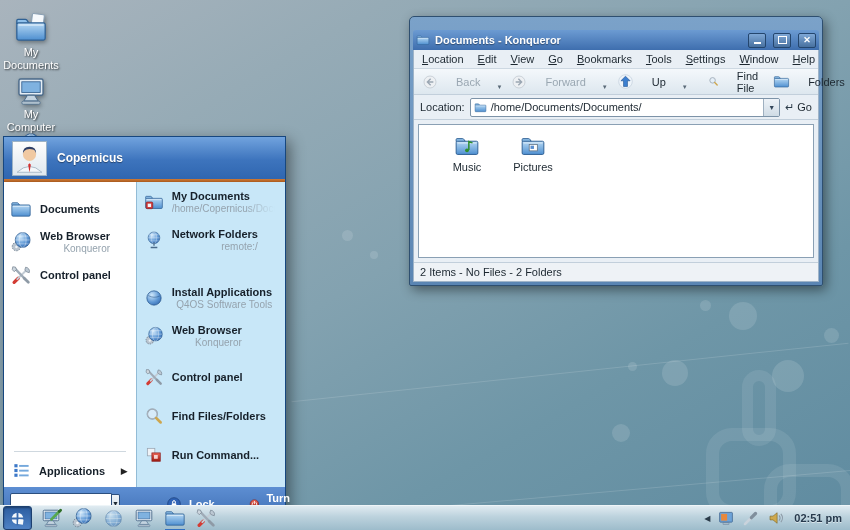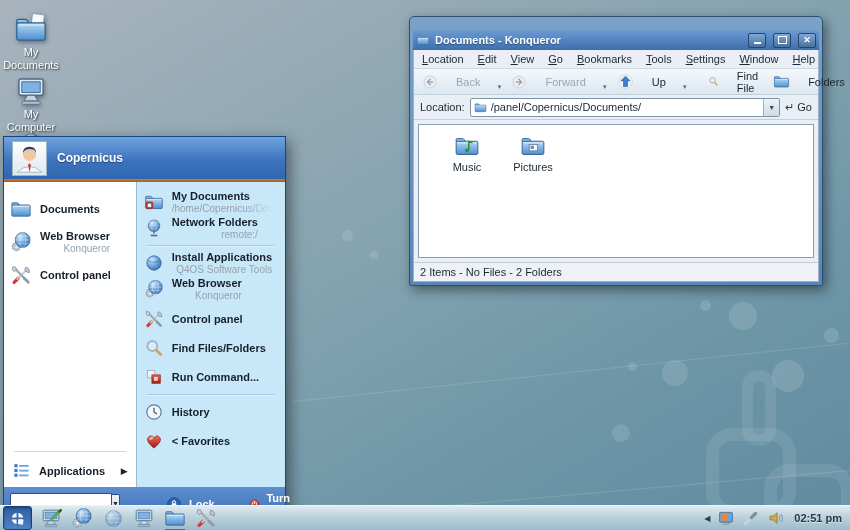--- a/index.html
+++ b/index.html
@@ -52,21 +52,21 @@
   
   .smenu{position:absolute;left:3px;top:136px;width:283px;height:385px;display:flex;flex-direction:column;
     border:1px solid #17477f;box-shadow:4px 5px 14px rgba(0,0,0,.45);box-sizing:border-box;background:#fff;}
   .shead{height:42px;display:flex;align-items:center;gap:10px;padding:0 8px;
     background:linear-gradient(#71a3de,#3d74bd 55%,#2f66b0);}
   .shead .uname{color:#fff;font-weight:bold;font-size:12px;text-shadow:0 1px 1px rgba(0,0,0,.4);}
   .avatar{width:33px;height:33px;background:linear-gradient(#fdfdfd,#dfe8ef);border:1px solid #9db3c6;}
   .oline{height:3px;background:linear-gradient(#d07a35,#a85a1e);}
   .sbody{flex:1;display:flex;min-height:0;}
   .lcol{width:143px;background:#fff;display:flex;flex-direction:column;padding-top:12px;box-sizing:border-box;}
-  .rcol{flex:1;background:#c8e7f8;border-left:1px solid #93bcd6;padding-top:7px;display:flex;flex-direction:column;}
+  .rcol{flex:1;background:#c8e7f8;border-left:1px solid #93bcd6;padding-top:7px;display:flex;flex-direction:column;gap:12px;}
   .item{display:flex;align-items:center;gap:8px;padding:2px 6px;cursor:pointer;}
   .item .tx b{display:block;font-size:11px;color:#16202a;font-weight:bold;line-height:1.15;}
   .item .tx i{display:block;font-style:normal;font-size:10px;color:#95a3ae;line-height:1.1;text-align:right;}
   .rcol .item{padding:2px 6px 2px 7px;height:22px;}
   .rcol .item.sub2{height:22px;}
   .rsep{height:1px;background:#a6cbe0;box-shadow:0 1px 0 #e2f2fb;margin:4px 10px;}
   .fadeclip{max-width:116px;overflow:hidden;white-space:nowrap;
     -webkit-mask-image:linear-gradient(90deg,#000 68%,transparent 96%);mask-image:linear-gradient(90deg,#000 68%,transparent 96%);}
   .lspacer{flex:1;}
   .lsep{height:1px;background:#cfd8df;margin:2px 10px;}
@@ -392,21 +392,21 @@
         </span>
         <span class="tsep"></span>
 
       </div>
       <div class="locbar">
         <span>Location:</span>
         <span class="combo">
           <svg class="ic" style="width:13px;height:13px;" viewBox="0 0 24 24">
               <use href="#gFolder"></use>
             </svg>
-          <span class="val">/panel/Copernicus/Documents/</span>
+          <span class="val">/home/Documents/Documents/</span>
           <span class="drop">▼</span>
         </span>
         <span class="gobtn">
           <span style="font-size:11px;color:#2b3b49;">↵</span>
           <span>Go</span>
         </span>
       </div>
       <div class="content">
         <div class="fitem">
           <svg class="ig" viewBox="0 0 24 24">

